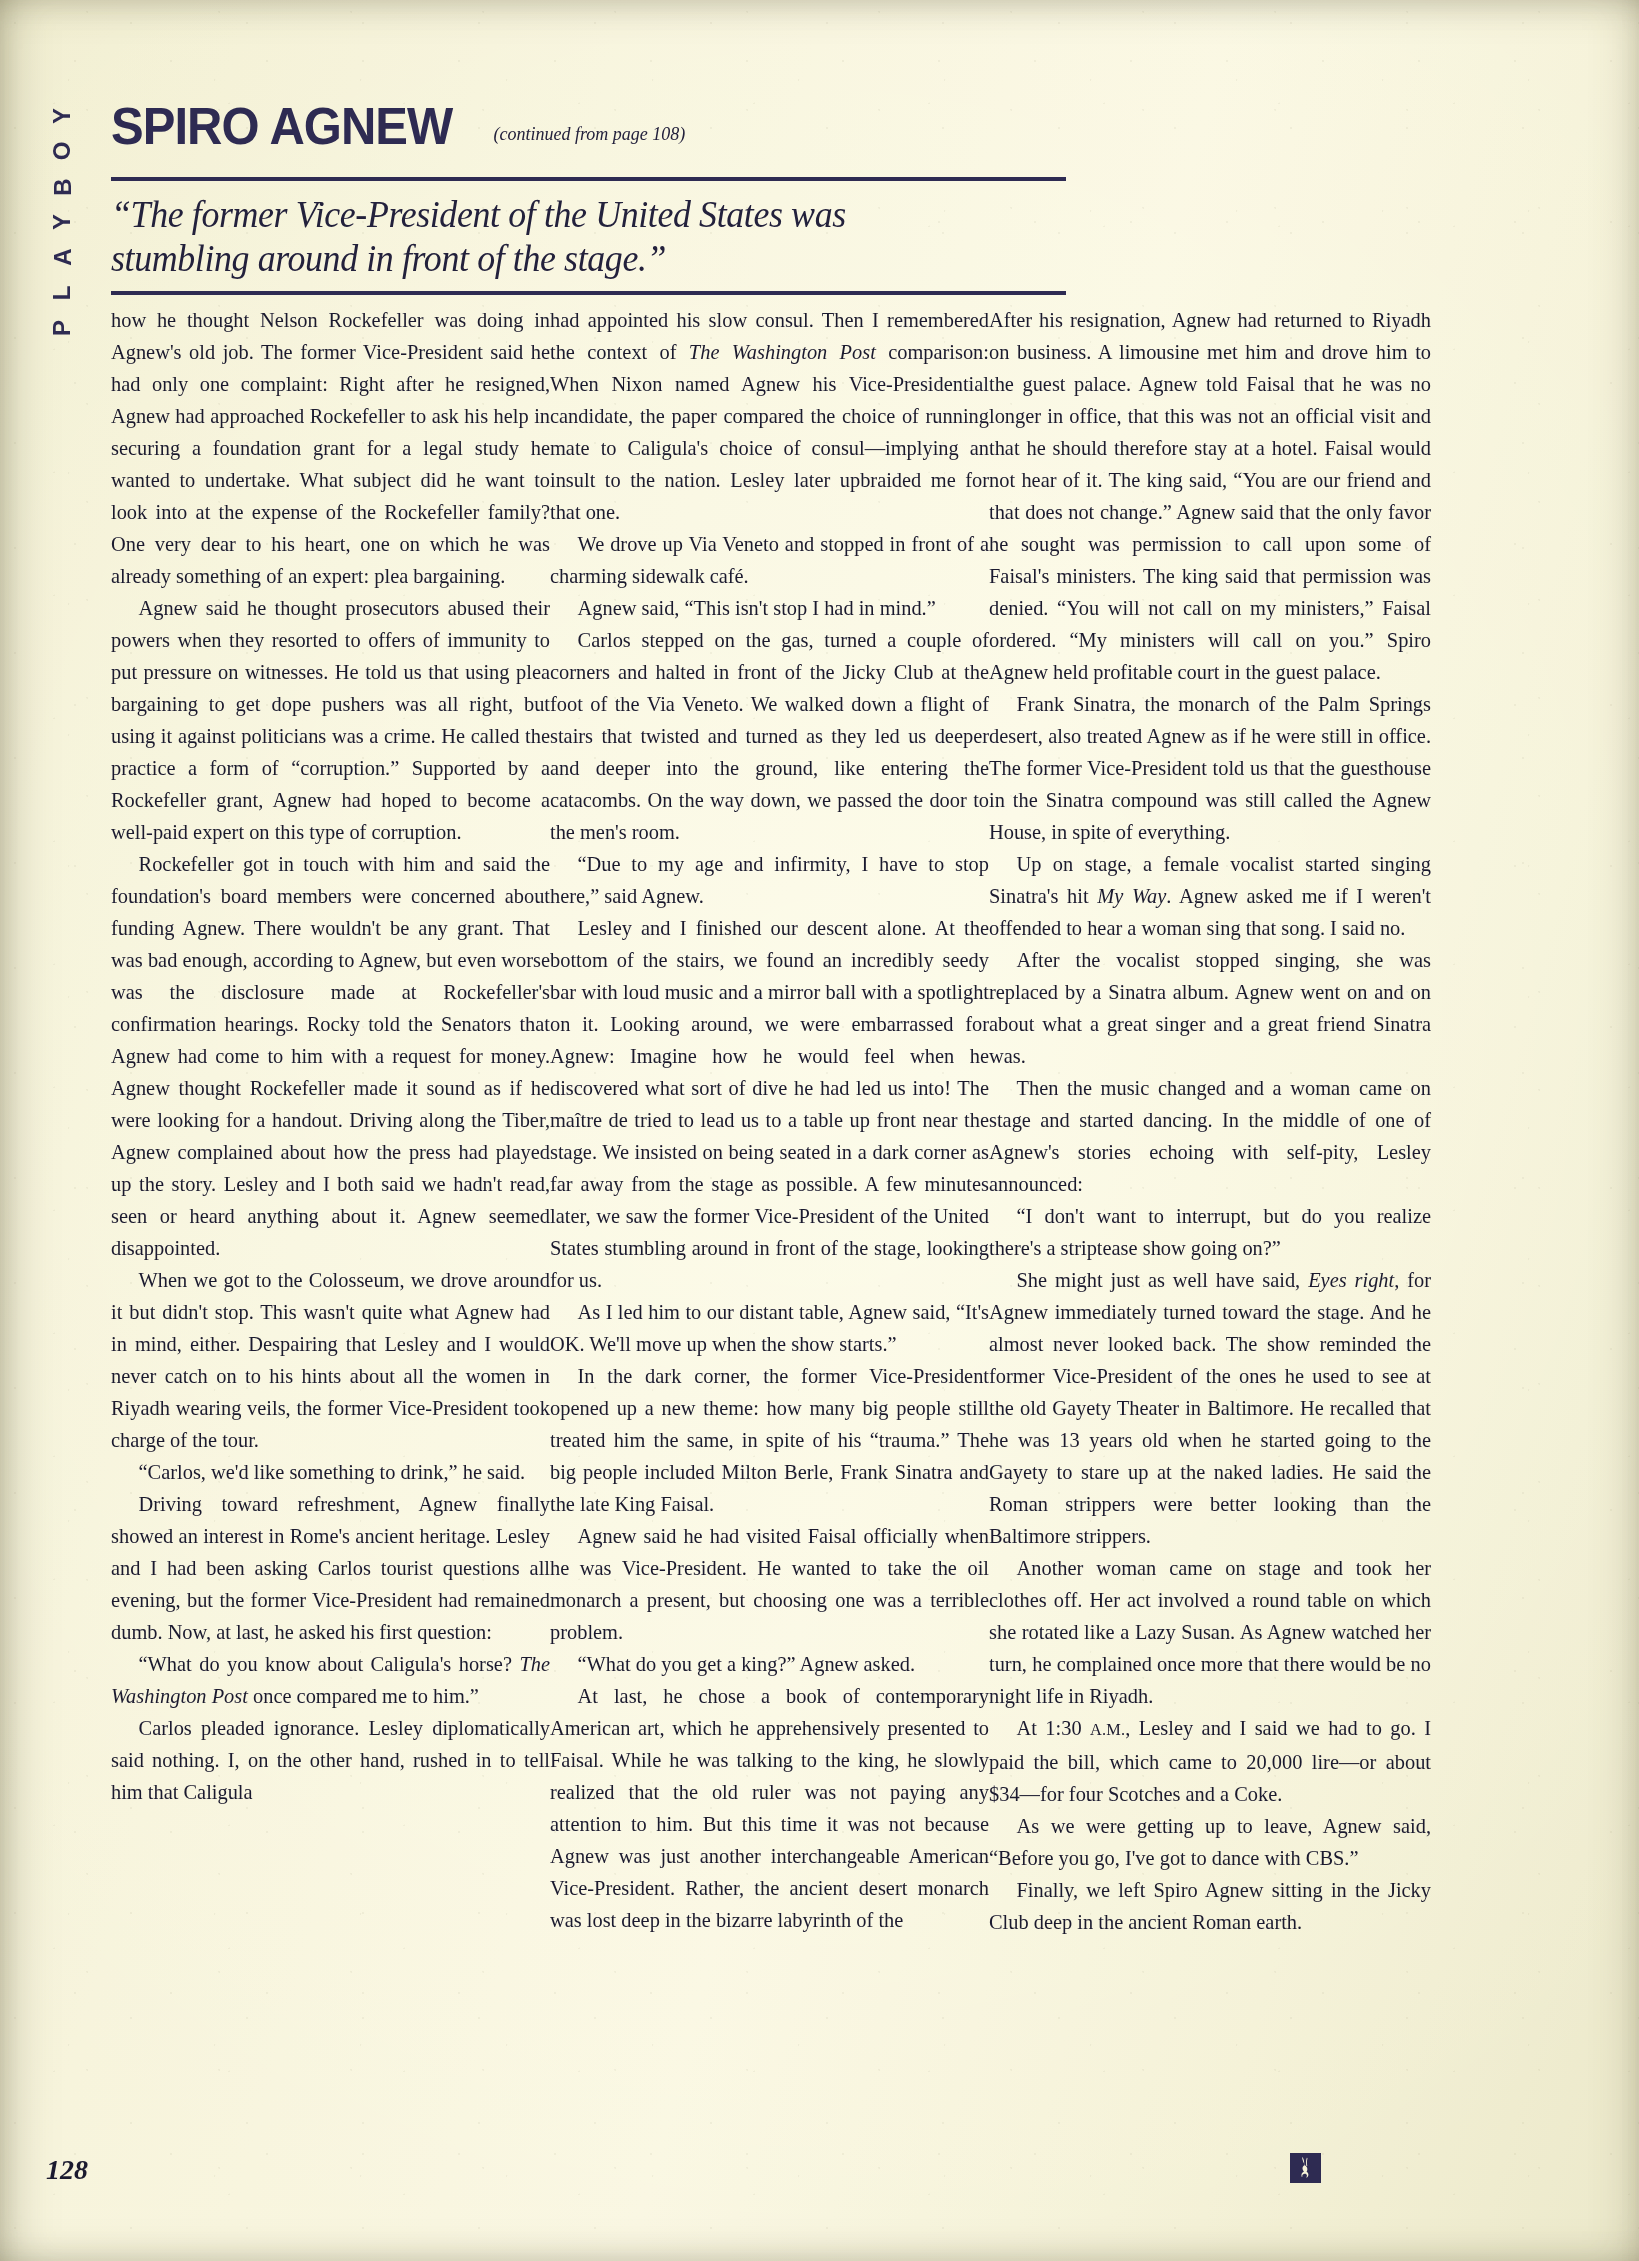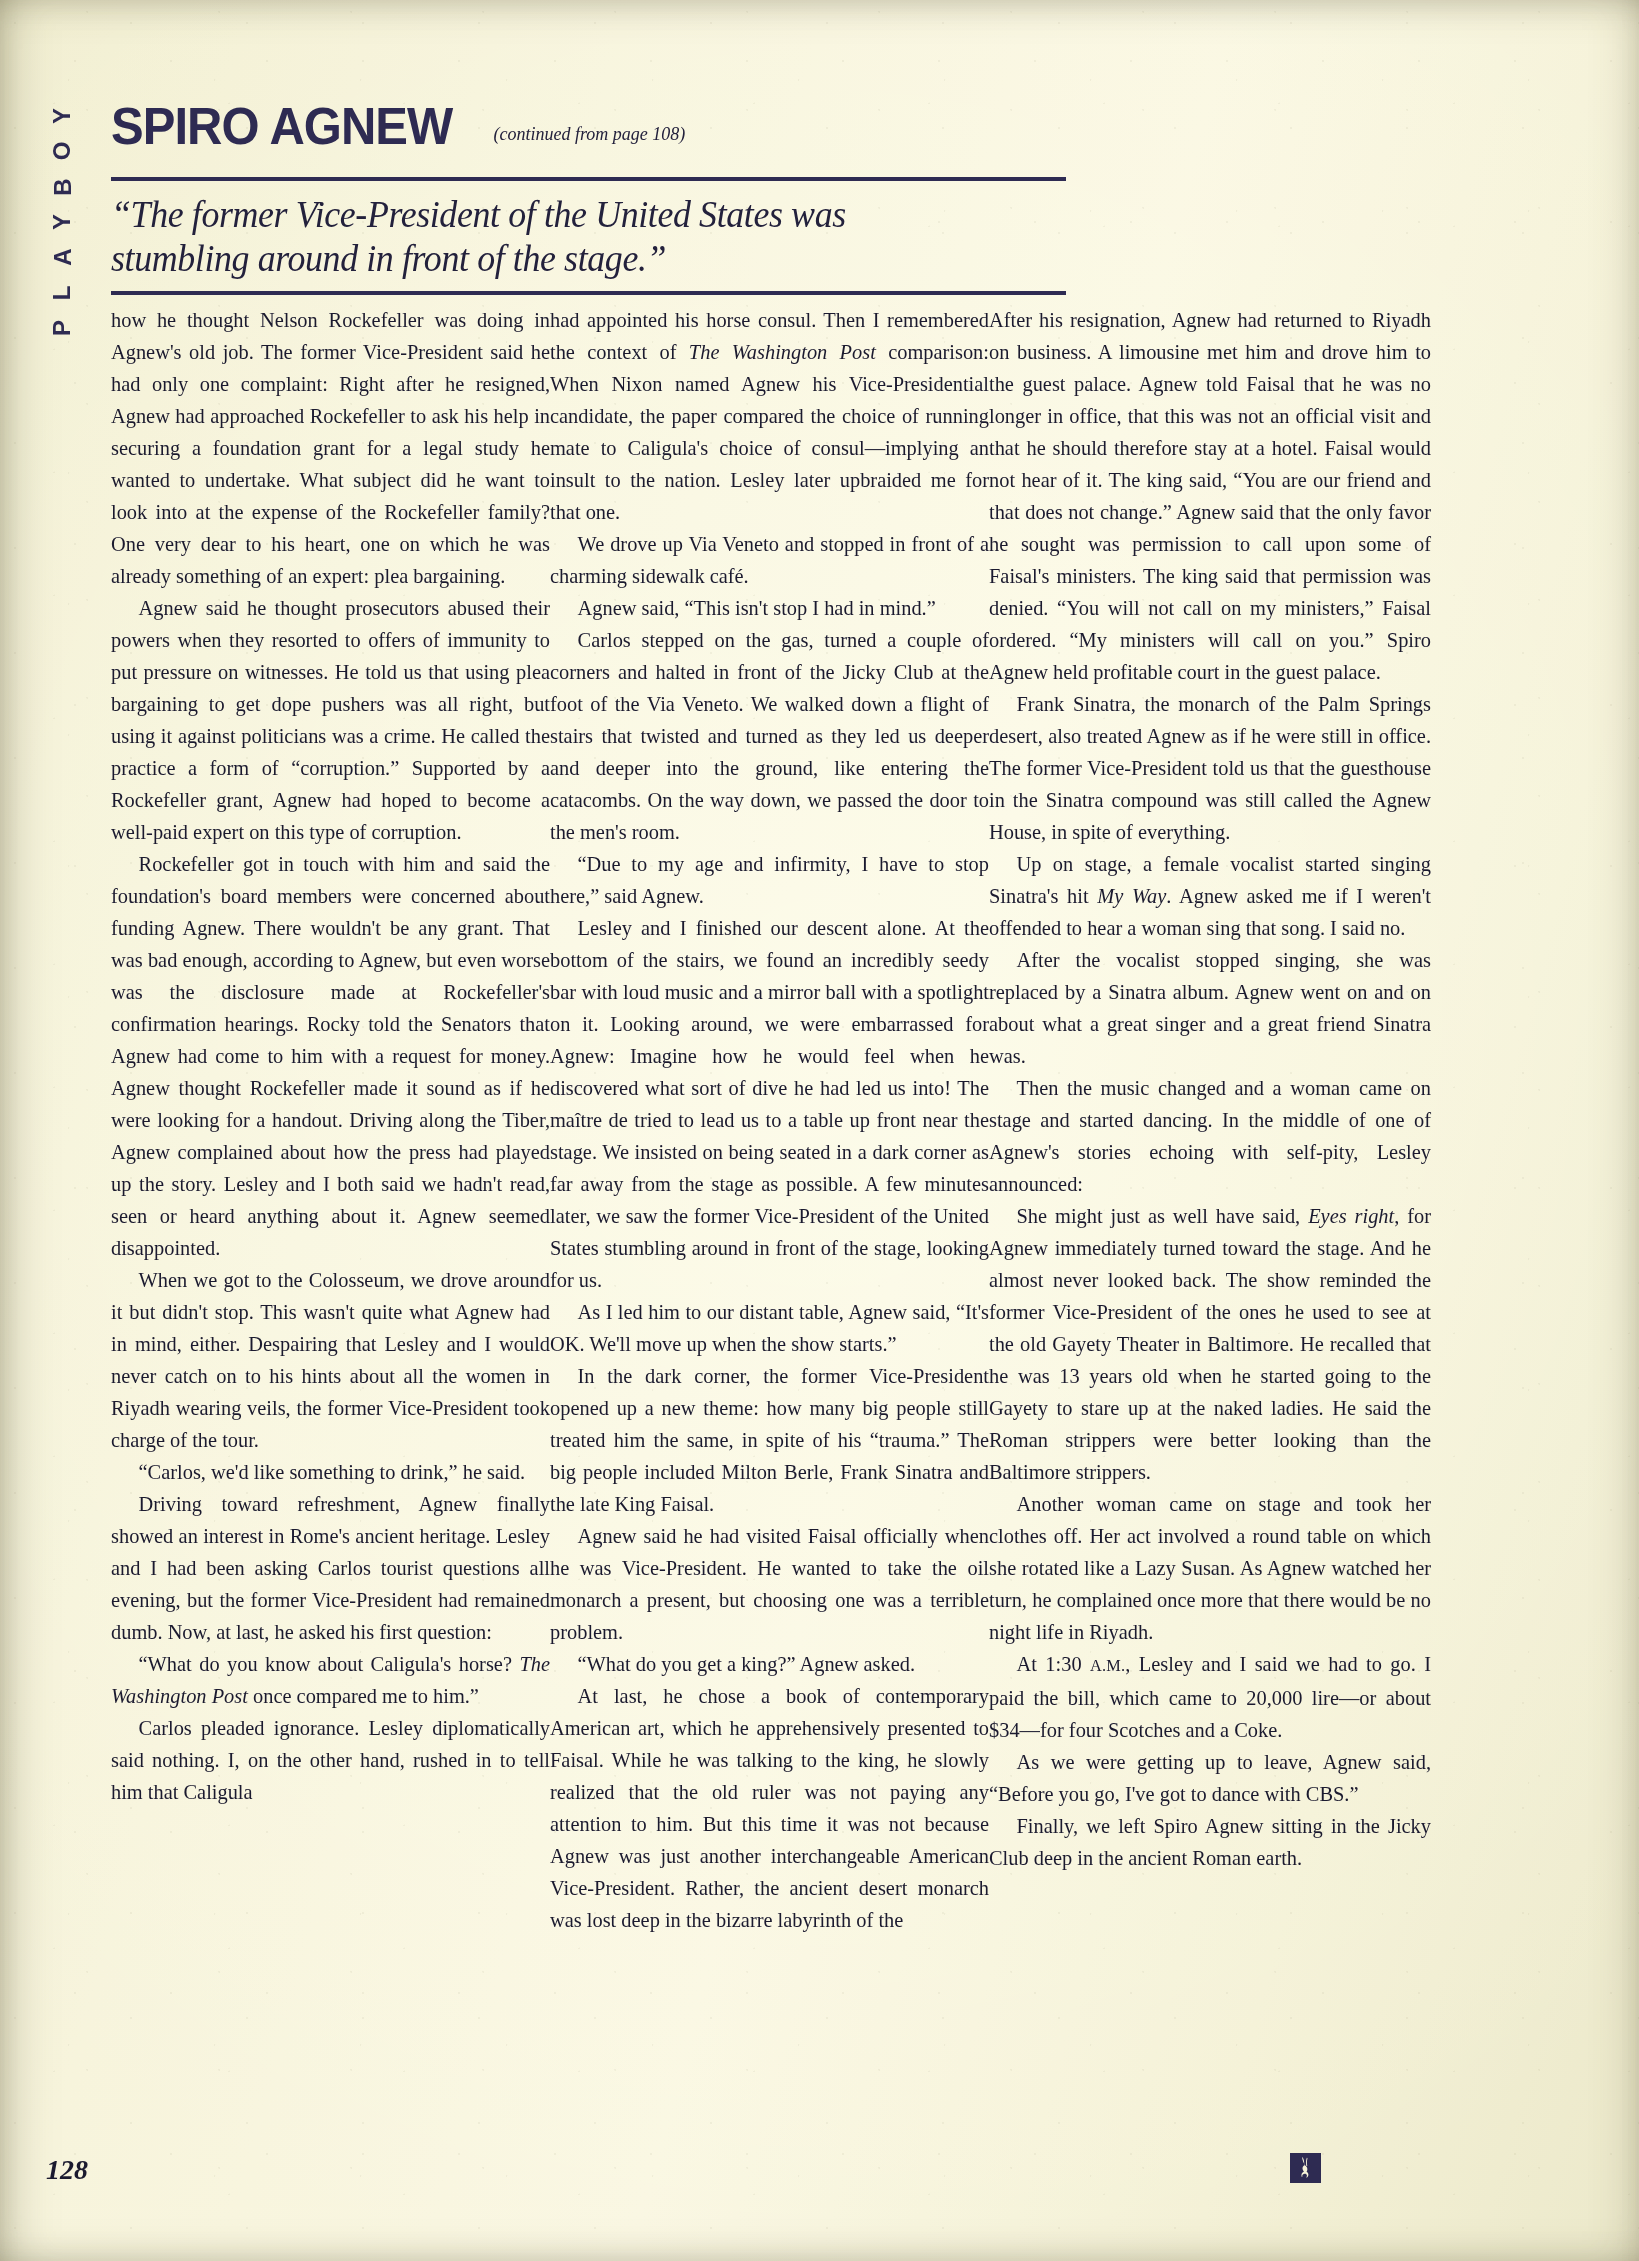--- a/index.html
+++ b/index.html
@@ -235,38 +235,39 @@
         <p class="cont"><span>how he thought Nelson Rockefeller was doing in Agnew's old job. The former Vice-President said he had only one complaint: Right after he resigned, Agnew had approached Rockefeller to ask his help in securing a foundation grant for a legal study he wanted to undertake. What subject did he want to look into at the expense of the Rockefeller family? One very dear to his heart, one on which he was already something of an expert: plea bargaining.</span></p>
         <p><span>Agnew said he thought prosecutors abused their powers when they resorted to offers of immunity to put pressure on witnesses. He told us that using plea bargaining to get dope pushers was all right, but using it against politicians was a crime. He called the practice a form of “corruption.” Supported by a Rockefeller grant, Agnew had hoped to become a well-paid expert on this type of corruption.</span></p>
         <p><span>Rockefeller got in touch with him and said the foundation's board members were concerned about funding Agnew. There wouldn't be any grant. That was bad enough, according to Agnew, but even worse was the disclosure made at Rockefeller's confirmation hearings. Rocky told the Senators that Agnew had come to him with a request for money. Agnew thought Rockefeller made it sound as if he were looking for a handout. Driving along the Tiber, Agnew complained about how the press had played up the story. Lesley and I both said we hadn't read, seen or heard anything about it. Agnew seemed disappointed.</span></p>
         <p><span>When we got to the Colosseum, we drove around it but didn't stop. This wasn't quite what Agnew had in mind, either. Despairing that Lesley and I would never catch on to his hints about all the women in Riyadh wearing veils, the former Vice-President took charge of the tour.</span></p>
         <p><span>“Carlos, we'd like something to drink,” he said.</span></p>
         <p><span>Driving toward refreshment, Agnew finally showed an interest in Rome's ancient heritage. Lesley and I had been asking Carlos tourist questions all evening, but the former Vice-President had remained dumb. Now, at last, he asked his first question:</span></p>
         <p><span>“What do you know about Caligula's horse? </span><i>The Washington Post</i><span> once compared me to him.”</span></p>
         <p><span>Carlos pleaded ignorance. Lesley diplomatically said nothing. I, on the other hand, rushed in to tell him that Caligula</span></p>
       </div>
     <div class="col">
-        <p class="cont"><span>had appointed his horse consul. Then I remembered the context of </span><i>The Washington Post</i><span> comparison: When Nixon named Agnew his Vice-Presidential candidate, the paper compared the choice of running mate to Caligula's choice of consul—implying an insult to the nation. Lesley later upbraided me for that one.</span></p>
+        <p class="cont"><span>had appointed his slow consul. Then I remembered the context of </span><i>The Washington Post</i><span> comparison: When Nixon named Agnew his Vice-Presidential candidate, the paper compared the choice of running mate to Caligula's choice of consul—implying an insult to the nation. Lesley later upbraided me for that one.</span></p>
         <p><span>We drove up Via Veneto and stopped in front of a charming sidewalk café.</span></p>
         <p><span>Agnew said, “This isn't stop I had in mind.”</span></p>
         <p><span>Carlos stepped on the gas, turned a couple of corners and halted in front of the Jicky Club at the foot of the Via Veneto. We walked down a flight of stairs that twisted and turned as they led us deeper and deeper into the ground, like entering the catacombs. On the way down, we passed the door to the men's room.</span></p>
         <p><span>“Due to my age and infirmity, I have to stop here,” said Agnew.</span></p>
         <p><span>Lesley and I finished our descent alone. At the bottom of the stairs, we found an incredibly seedy bar with loud music and a mirror ball with a spotlight on it. Looking around, we were embarrassed for Agnew: Imagine how he would feel when he discovered what sort of dive he had led us into! The maître de tried to lead us to a table up front near the stage. We insisted on being seated in a dark corner as far away from the stage as possible. A few minutes later, we saw the former Vice-President of the United States stumbling around in front of the stage, looking for us.</span></p>
         <p><span>As I led him to our distant table, Agnew said, “It's OK. We'll move up when the show starts.”</span></p>
         <p><span>In the dark corner, the former Vice-President opened up a new theme: how many big people still treated him the same, in spite of his “trauma.” The big people included Milton Berle, Frank Sinatra and the late King Faisal.</span></p>
         <p><span>Agnew said he had visited Faisal officially when he was Vice-President. He wanted to take the oil monarch a present, but choosing one was a terrible problem.</span></p>
         <p><span>“What do you get a king?” Agnew asked.</span></p>
         <p><span>At last, he chose a book of contemporary American art, which he apprehensively presented to Faisal. While he was talking to the king, he slowly realized that the old ruler was not paying any attention to him. But this time it was not because Agnew was just another interchangeable American Vice-President. Rather, the ancient desert monarch was lost deep in the bizarre labyrinth of the</span></p>
       </div>
     <div class="col col-third">
         <p><span>After his resignation, Agnew had returned to Riyadh on business. A limousine met him and drove him to the guest palace. Agnew told Faisal that he was no longer in office, that this was not an official visit and that he should therefore stay at a hotel. Faisal would not hear of it. The king said, “You are our friend and that does not change.” Agnew said that the only favor he sought was permission to call upon some of Faisal's ministers. The king said that permission was denied. “You will not call on my ministers,” Faisal ordered. “My ministers will call on you.” Spiro Agnew held profitable court in the guest palace.</span></p>
         <p><span>Frank Sinatra, the monarch of the Palm Springs desert, also treated Agnew as if he were still in office. The former Vice-President told us that the guesthouse in the Sinatra compound was still called the Agnew House, in spite of everything.</span></p>
         <p><span>Up on stage, a female vocalist started singing Sinatra's hit </span><i>My Way</i><span>. Agnew asked me if I weren't offended to hear a woman sing that song. I said no.</span></p>
         <p><span>After the vocalist stopped singing, she was replaced by a Sinatra album. Agnew went on and on about what a great singer and a great friend Sinatra was.</span></p>
         <p><span>Then the music changed and a woman came on stage and started dancing. In the middle of one of Agnew's stories echoing with self-pity, Lesley announced:</span></p>
+        <p><span>“I don't want to interrupt, but do you realize there's a striptease show going on?”</span></p>
         <p><span>She might just as well have said, </span><i>Eyes right</i><span>, for Agnew immediately turned toward the stage. And he almost never looked back. The show reminded the former Vice-President of the ones he used to see at the old Gayety Theater in Baltimore. He recalled that he was 13 years old when he started going to the Gayety to stare up at the naked ladies. He said the Roman strippers were better looking than the Baltimore strippers.</span></p>
         <p><span>Another woman came on stage and took her clothes off. Her act involved a round table on which she rotated like a Lazy Susan. As Agnew watched her turn, he complained once more that there would be no night life in Riyadh.</span></p>
         <p><span>At 1:30 </span><span class="smallcaps">A.M.</span><span>, Lesley and I said we had to go. I paid the bill, which came to 20,000 lire—or about $34—for four Scotches and a Coke.</span></p>
         <p><span>As we were getting up to leave, Agnew said, “Before you go, I've got to dance with CBS.”</span></p>
         <p><span>Finally, we left Spiro Agnew sitting in the Jicky Club deep in the ancient Roman earth.</span></p>
       </div>
   </div>
 
   <div class="folio">128</div>
 

